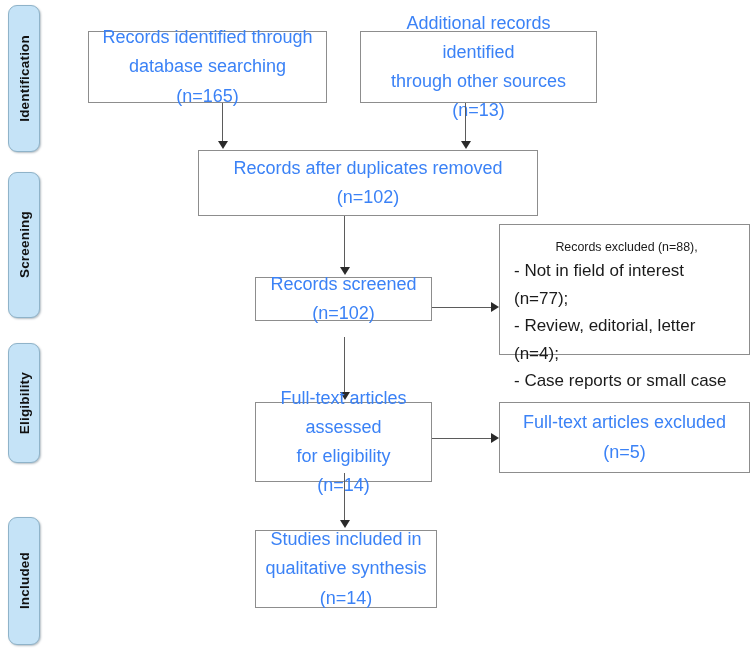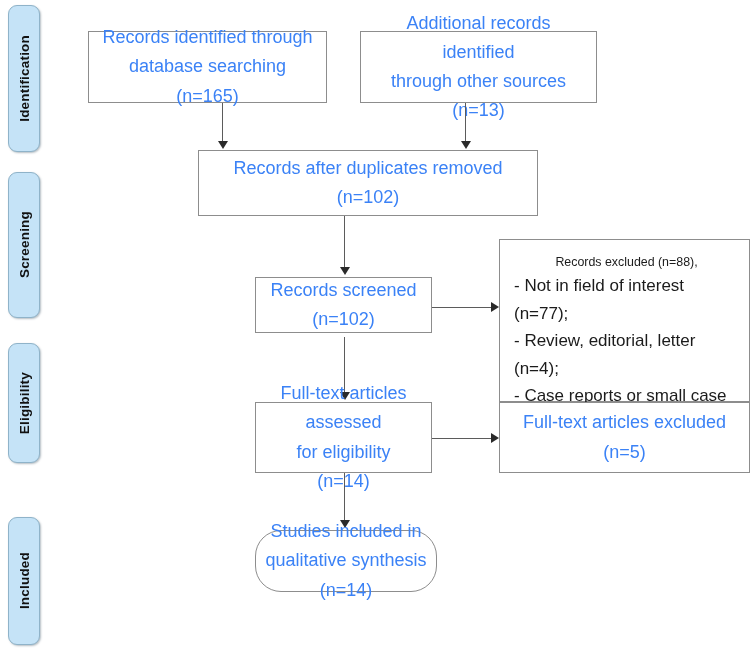--- a/index.html
+++ b/index.html
@@ -154,57 +154,57 @@
   <div class="arrow-down" style="left:461px; top:141px;"></div>
 
   <div class="flow-box" style="left:198px; top:150px; width:340px; height:66px;">
     <span class="box-text">Records after duplicates removed
 (n=102)</span>
   </div>
 
   <div class="conn-v" style="left:344px; top:216px; height:52px;"></div>
   <div class="arrow-down" style="left:340px; top:267px;"></div>
 
-  <div class="flow-box" style="left:255px; top:277px; width:177px; height:56px;">
+  <div class="flow-box" style="left:255px; top:277px; width:177px; height:44px;">
     <span class="box-text">Records screened
 (n=102)</span>
   </div>
 
   <div class="conn-h" style="left:432px; top:307px; width:60px;"></div>
   <div class="arrow-right" style="left:491px; top:302px;"></div>
 
-  <div class="flow-box align-mixed" style="left:499px; top:239px; width:251px; height:163px;">
+  <div class="flow-box align-mixed" style="left:499px; top:224px; width:251px; height:131px;">
     <div class="inner">
       <span class="box-head">Records excluded (n=88),</span>
       <span class="box-list">- Not in field of interest (n=77);
 - Review, editorial, letter (n=4);
 - Case reports or small case series
 (n=7)</span>
     </div>
   </div>
 
   <div class="conn-v" style="left:344px; top:337px; height:56px;"></div>
   <div class="arrow-down" style="left:340px; top:392px;"></div>
 
-  <div class="flow-box" style="left:255px; top:402px; width:177px; height:71px;">
+  <div class="flow-box" style="left:255px; top:402px; width:177px; height:80px;">
     <span class="box-text">Full-text articles assessed
 for eligibility
 (n=14)</span>
   </div>
 
   <div class="conn-h" style="left:432px; top:438px; width:60px;"></div>
   <div class="arrow-right" style="left:491px; top:433px;"></div>
 
   <div class="flow-box" style="left:499px; top:402px; width:251px; height:71px;">
     <span class="box-text">Full-text articles excluded
 (n=5)</span>
   </div>
 
   <div class="conn-v" style="left:344px; top:473px; height:48px;"></div>
   <div class="arrow-down" style="left:340px; top:520px;"></div>
 
-  <div class="flow-box" style="left:255px; top:530px; width:182px; height:62px;border-radius:26px;">
+  <div class="flow-box" style="left:255px; top:530px; width:182px; height:78px;">
     <span class="box-text">Studies included in
 qualitative synthesis
 (n=14)</span>
   </div>
 
 </div>
 
 </body></html>

